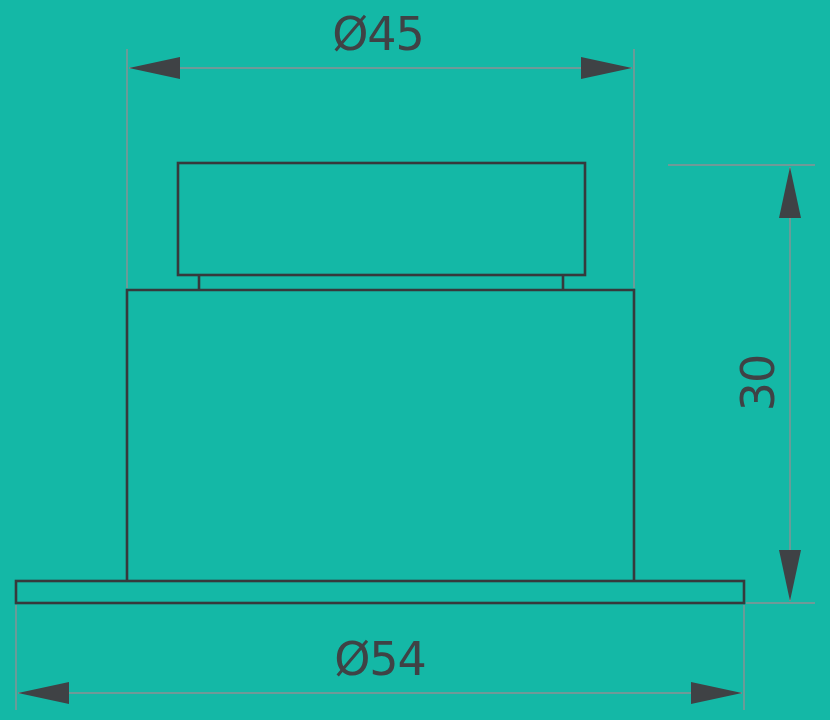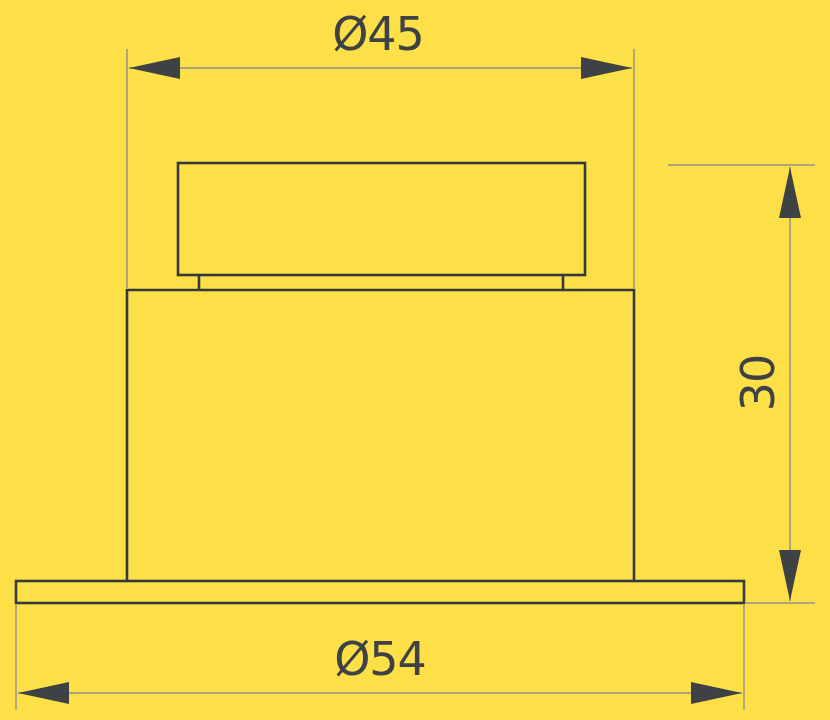--- a/index.html
+++ b/index.html
@@ -4,21 +4,21 @@
 <style>
   html, body {
     margin: 0;
     padding: 0;
     background: #ffffff;
   }
   .stage {
     position: relative;
     width: 830px;
     height: 720px;
-    background: #fde047;
+    background: #14b8a6;
     overflow: hidden;
   }
   svg {
     display: block;
   }
   .dim-label {
     font-family: "DejaVu Sans", "Liberation Sans", sans-serif;
     font-size: 46px;
     letter-spacing: -1px;
   }

